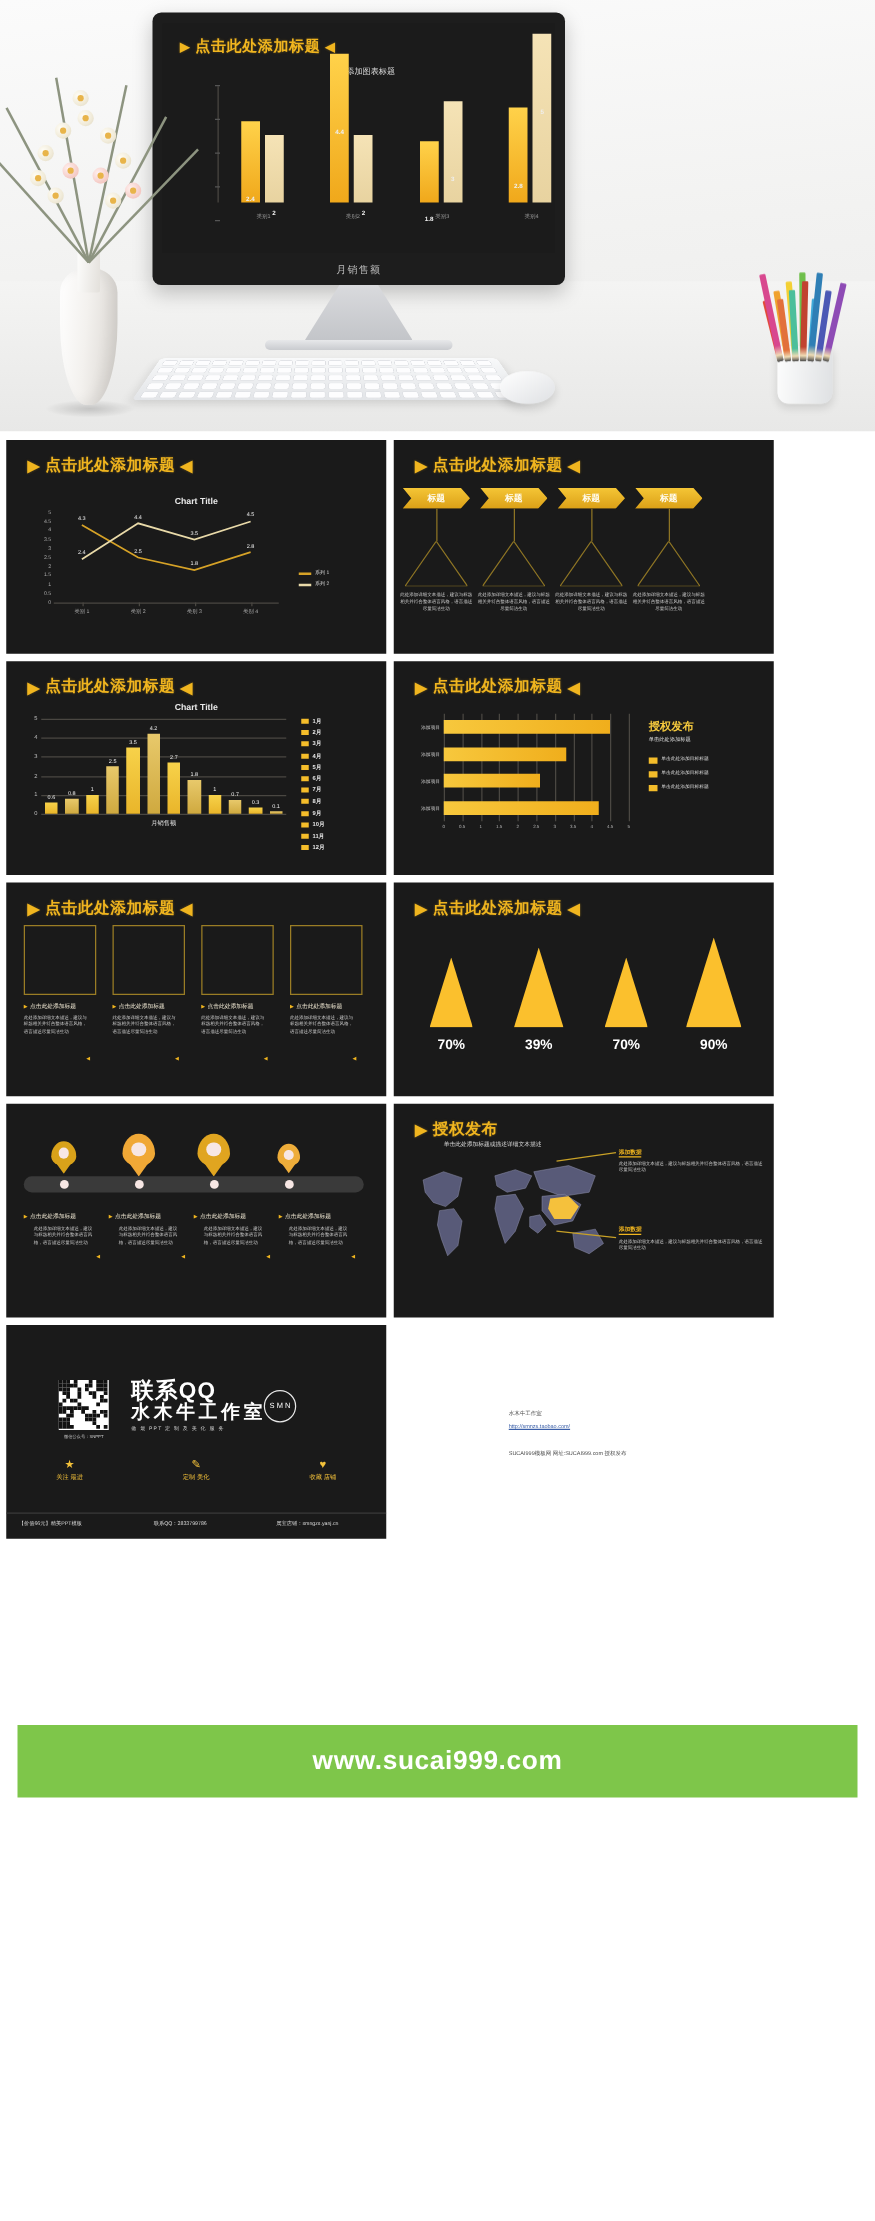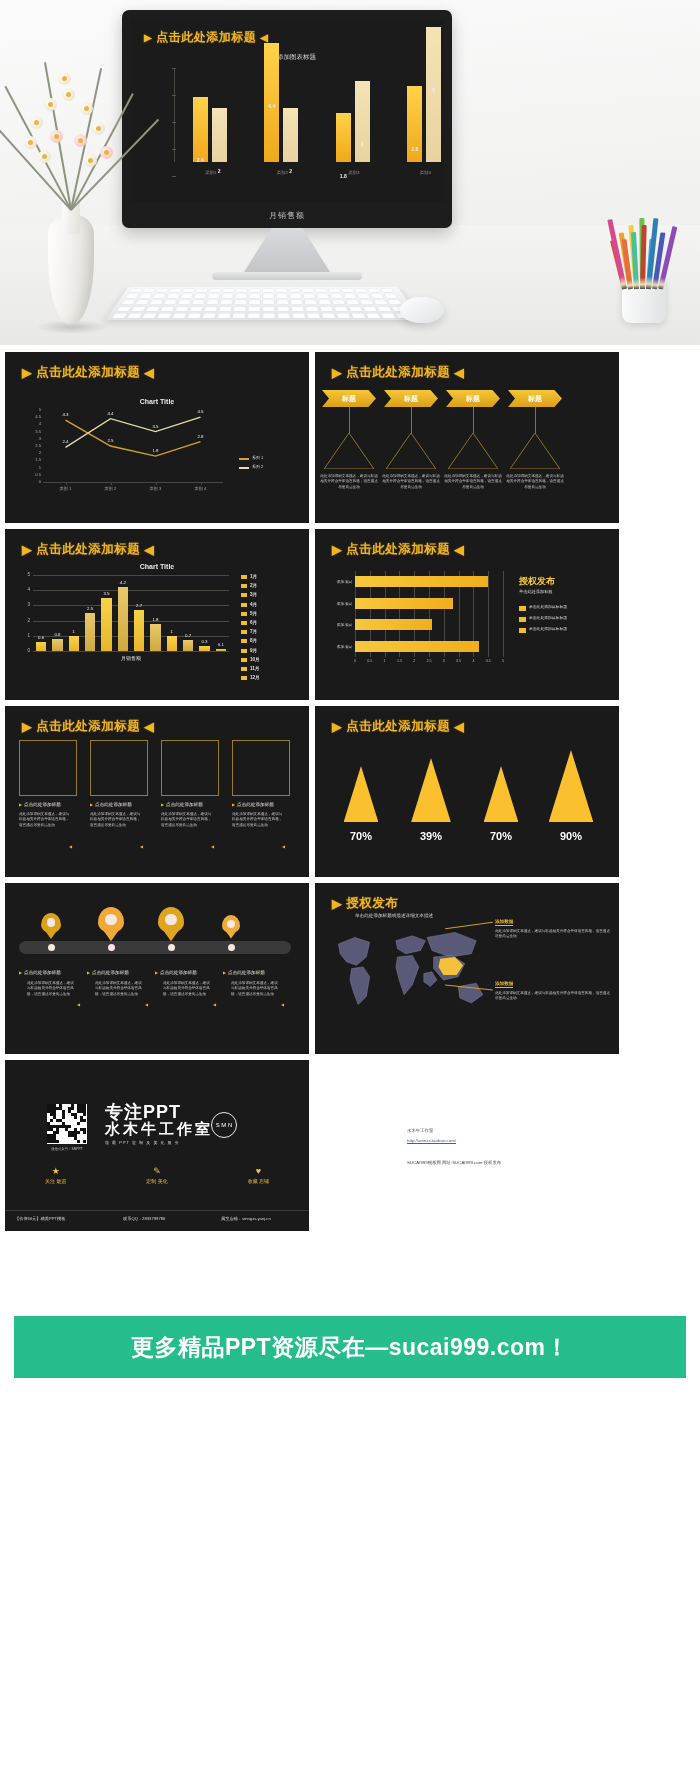--- a/index.html
+++ b/index.html
@@ -839,21 +839,21 @@
               <div style="left:6px;top:33px;width:3px;height:3px;background:#111;position:absolute;"></div>
               <div style="left:27px;top:33px;width:3px;height:3px;background:#111;position:absolute;"></div>
               <div style="left:0px;top:36px;width:3px;height:3px;background:#111;position:absolute;"></div>
               <div style="left:3px;top:36px;width:3px;height:3px;background:#111;position:absolute;"></div>
               <div style="left:6px;top:36px;width:3px;height:3px;background:#111;position:absolute;"></div>
               <div style="left:9px;top:36px;width:3px;height:3px;background:#111;position:absolute;"></div>
               <div style="left:30px;top:36px;width:3px;height:3px;background:#111;position:absolute;"></div>
               <div style="left:36px;top:36px;width:3px;height:3px;background:#111;position:absolute;"></div>
             </div>
             <div style="left:30px;top:87px;width:64px;text-align:center;font-size:3.4px;color:#c6c6c6;position:absolute;">微信公众号：SNPPT</div>
-            <div style="left:100px;top:40px;font-size:18px;color:#ffffff;font-weight:bold;position:absolute;letter-spacing:1px;">专注PPT</div>
+            <div style="left:100px;top:40px;font-size:18px;color:#ffffff;font-weight:bold;position:absolute;letter-spacing:1px;">联系QQ</div>
             <div style="left:100px;top:60px;font-size:15px;color:#ffffff;font-weight:bold;position:absolute;letter-spacing:3px;">水木牛工作室</div>
             <div style="left:100px;top:80px;font-size:4px;color:#cfcfcf;position:absolute;letter-spacing:1px;">做 最 PPT 定 制 及 美 化 服 务</div>
             <div style="left:206px;top:52px;" class="stamp">S M N</div>
             <div style="left:0;top:106px;" class="iconrow">
               <div class="iconitem">
                 <span style="font-size:9px;">★</span>
                 <span style="font-size:5px;">关注 最进</span>
               </div>
               <div class="iconitem">
                 <span style="font-size:9px;">✎</span>
@@ -875,17 +875,17 @@
         <div class="lt-txt" style="left:92px;top:68px;">水木牛工作室</div>
         <div class="lt-txt lt-link" style="left:92px;top:78px;">http://smnzs.taobao.com/</div>
         <div class="lt-txt" style="left:92px;top:100px;">SUCAI999模板网   网址:SUCAI999.com   授权发布</div>
       </div>
     </div>
 
   </div>
 
   <div class="gap-white"></div>
 
-  <div class="banner1">
-    <span>更多精品PPT资源尽在—sucai999.com！</span>
+  <div class="banner2">
+    <span>www.sucai999.com</span>
   </div>
 
 </div>
 
 </body></html>

